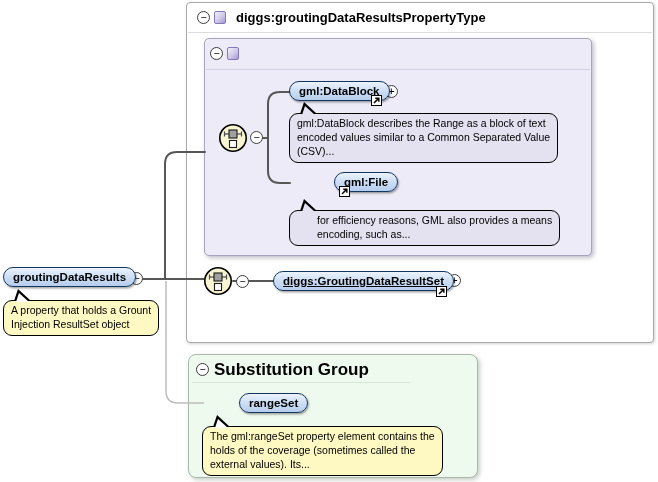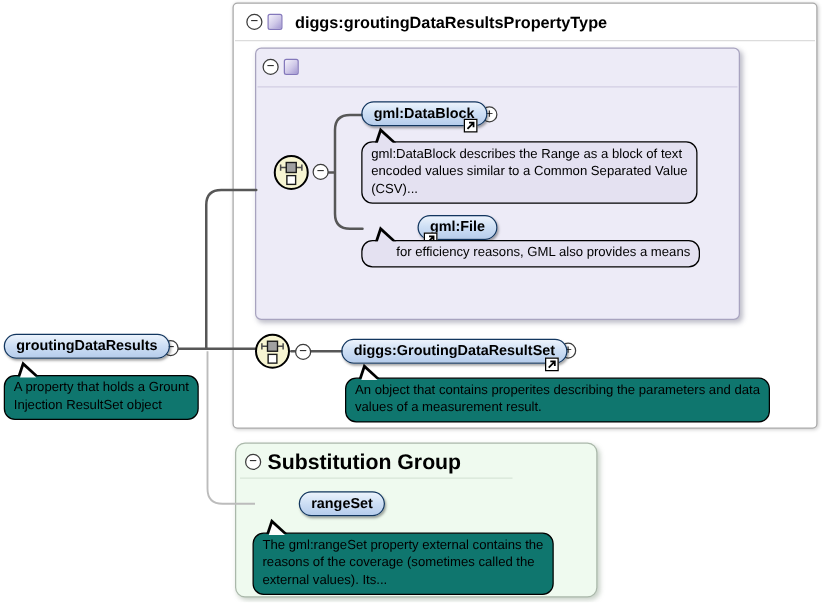--- a/index.html
+++ b/index.html
@@ -53,21 +53,21 @@
   .pill{
     position:absolute;box-sizing:border-box;display:inline-block;white-space:nowrap;
     padding:3px 9px;border:1.4px solid #12365f;border-radius:11px;
     background:linear-gradient(180deg,#ecf3fc 0%,#cfe0f5 45%,#b6cdec 100%);
     font-weight:bold;font-size:11.5px;color:#000;cursor:pointer;
     box-shadow:1px 1.5px 2px rgba(0,0,0,.35);
   }
   
   .callout{
     position:absolute;box-sizing:border-box;width:max-content;
-    background:#0f766e;border:1.3px solid #000;border-radius:9px;
+    background:#fef9c3;border:1.3px solid #000;border-radius:9px;
     padding:3px 7px;font-size:10.5px;line-height:1.33;
   }
   .callout .line{white-space:nowrap;}
   .callout .tail-b,.callout .tail-f{position:absolute;width:0;height:0;}
   .callout .tail-b{top:-12px;left:10px;border-left:4px solid transparent;border-right:13px solid transparent;border-bottom:12px solid #000;}
   .callout .tail-f{top:-8px;left:12px;border-left:3px solid transparent;border-right:10px solid transparent;border-bottom:9.5px solid #fdfdfd;}
   .callout.lavender{background:#e4e1f1;}
   .callout.lavender .tail-f{border-bottom-color:#e4e1f1;}
   svg.connectors{position:absolute;left:0;top:0;pointer-events:none;z-index:5;}
   .layer-top{z-index:10;}
@@ -141,21 +141,21 @@
   <span class="circle-btn abs layer-top" style="left:250px;top:131px;">−</span>
   <span class="circle-btn abs layer-top" style="left:236px;top:275px;">−</span>
   <span class="circle-btn abs layer-top" style="left:385px;top:85px;">+</span>
   <span class="circle-btn abs layer-top" style="left:352px;top:176px;">+</span>
   <span class="circle-btn abs layer-top" style="left:448px;top:274px;">+</span>
   <span class="circle-btn abs layer-top" style="left:268px;top:396px;">+</span>
 
   <span class="pill layer-top" style="left:3px;top:267px;">groutingDataResults</span>
   <span class="pill layer-top" style="left:289px;top:81px;">gml:DataBlock</span>
   <span class="pill layer-top" style="left:301px;top:172px;margin-left:33px;">gml:File</span>
-  <span class="pill layer-top" style="left:273px;top:271px;">diggs:GroutingDataResultSet</span>
+  <span class="pill layer-top" style="left:273px;top:271px;text-decoration:underline;">diggs:GroutingDataResultSet</span>
   <span class="pill layer-top" style="left:203px;top:393px;margin-left:36px;">rangeSet</span>
 
   <span class="arrow-icon layer-top" style="left:371px;top:95px;">
     <svg width="9" height="9" viewBox="0 0 10 10">
         <path d="M2.2 7.8 L6.8 3.2 M3.6 2.4 H7.6 V6.4" stroke="#000" stroke-width="1.6" fill="none"></path>
       </svg>
   </span>
   <span class="arrow-icon layer-top" style="left:339px;top:186px;">
     <svg width="9" height="9" viewBox="0 0 10 10">
         <path d="M2.2 7.8 L6.8 3.2 M3.6 2.4 H7.6 V6.4" stroke="#000" stroke-width="1.6" fill="none"></path>
@@ -175,34 +175,29 @@
   </div>
 
   <div class="callout lavender layer-top" style="left:289px;top:113px;">
     <span class="tail-b"></span>
       <span class="tail-f"></span>
     <div class="line">gml:DataBlock describes the Range as a block of text</div>
     <div class="line">encoded values similar to a Common Separated Value</div>
     <div class="line">(CSV)...</div>
   </div>
 
-  <div class="callout lavender layer-top" style="left:289px;top:192px;padding-left:27px;">
+  <div class="callout lavender layer-top" style="left:289px;top:210px;padding-left:27px;">
     <span class="tail-b"></span>
       <span class="tail-f"></span>
     <div class="line">for efficiency reasons, GML also provides a means</div>
-  </div>
-
-  <div class="callout layer-top" style="left:276px;top:302px;">
-    <span class="tail-b"></span>
-      <span class="tail-f"></span>
-    <div class="line">An object that contains properites describing the parameters and data</div>
-    <div class="line">values of a measurement result.</div>
-  </div>
+    <div class="line">encoding, such as...</div>
+  </div>
+
 
   <div class="callout layer-top" style="left:202px;top:426px;">
     <span class="tail-b"></span>
       <span class="tail-f"></span>
-    <div class="line">The gml:rangeSet property external contains the</div>
-    <div class="line">reasons of the coverage (sometimes called the</div>
+    <div class="line">The gml:rangeSet property element contains the</div>
+    <div class="line">holds of the coverage (sometimes called the</div>
     <div class="line">external values). Its...</div>
   </div>
 
 </div>
 
 </body></html>

